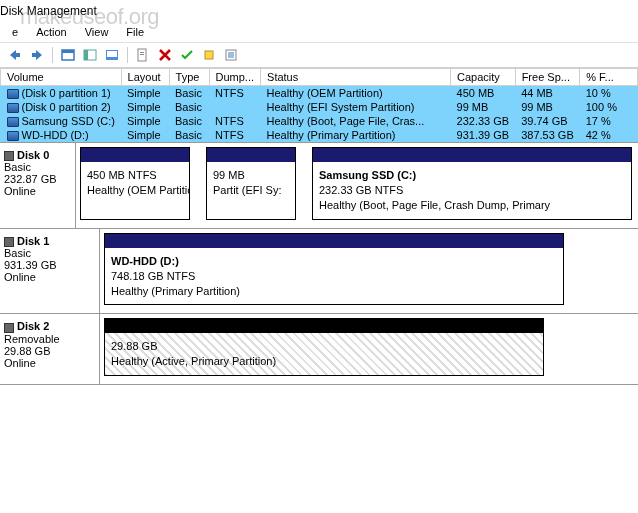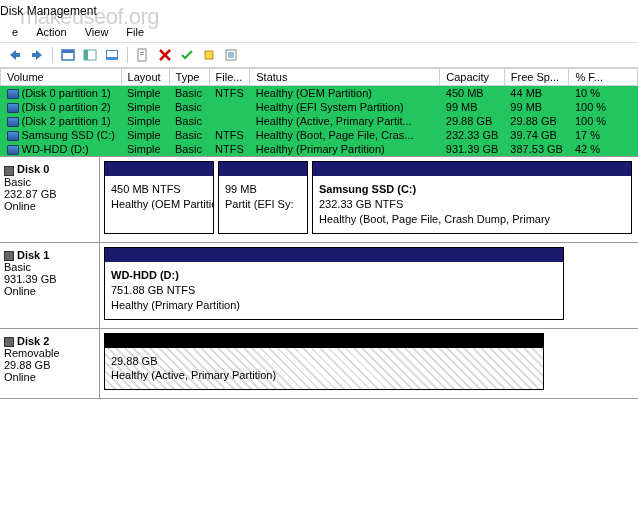--- a/index.html
+++ b/index.html
@@ -6,32 +6,32 @@
 body { background: #fff; width: 638px; height: 513px; overflow: hidden; color: #000; }
 
 .titlebar { background: #fff; padding: 4px 0; font-size: 12px; }
 .menubar { background: #fff; padding: 2px 4px; border-bottom: 1px solid #e0e0e0; display: flex; gap: 2px; }
 .menubar span { padding: 2px 8px; cursor: default; }
 .watermark { position: absolute; top: 4px; left: 20px; font-size: 22px; color: rgba(120,120,120,0.35); font-family: Arial; pointer-events: none; letter-spacing: -0.5px; }
 .toolbar { background: #fff; padding: 3px 6px; border-bottom: 1px solid #d0d0d0; display: flex; gap: 4px; align-items: center; }
 .tb-btn { width: 18px; height: 18px; display: inline-flex; align-items: center; justify-content: center; }
 .tb-sep { width: 1px; height: 16px; background: #ccc; margin: 0 2px; }
 
-.volume-table { border-collapse: collapse; width: 100%; background: #22c55e; }
+.volume-table { border-collapse: collapse; width: 100%; background: #7dd3fc; }
 .volume-table th { text-align: left; font-weight: normal; padding: 2px 6px; border: 1px solid #d0d0d0; background: #fff; font-size: 11px; white-space: nowrap; }
 .volume-table td { padding: 1px 6px; font-size: 11px; white-space: nowrap; }
 .vol-icon { display: inline-block; width: 12px; height: 10px; background: linear-gradient(#4a90d9,#2c5aa0); border: 1px solid #1a3a6a; border-radius: 1px; margin-right: 3px; vertical-align: middle; }
 
 .disk-panel { border-top: 1px solid #999; }
 .disk-row { display: flex; border-bottom: 1px solid #999; background: #fff; }
 .disk-label { width: 100px; padding: 6px 4px; border-right: 1px solid #999; background: #fff; }
 .disk-label .dname { font-weight: bold; }
 .disk-label .dstat { color: #000; }
 .disk-ico { display:inline-block; width:10px; height:10px; background:#666; border:1px solid #333; margin-right:3px; vertical-align:middle; }
-.part-area { flex: 1; display: flex; padding: 4px 6px 8px 4px; gap: 4px; }
+.part-area { flex: 1; display: flex; padding: 4px 6px 8px 4px; gap: 16px; }
 .partition { border: 1px solid #000; display: flex; flex-direction: column; min-width: 0; }
 .part-header { height: 14px; background: #1a1a6e; }
 .part-header.unalloc { background: #000; }
 .part-body { padding: 6px 6px; font-size: 11px; line-height: 1.35; flex: 1; white-space: nowrap; overflow: hidden; }
 .part-body.hatched { background-image: repeating-linear-gradient(45deg,#ddd 0,#ddd 2px,#fff 2px,#fff 6px); }
 .part-title { font-weight: bold; }
 
 svg { display: block; }
 </style>
 </head>
@@ -107,21 +107,21 @@
       </svg>
     </span>
 </div>
 
 <table class="volume-table">
   <thead>
     <tr>
       <th style="width:118px">Volume</th>
       <th style="width:48px">Layout</th>
       <th style="width:40px">Type</th>
-      <th style="width:40px">File...</th>
+      <th style="width:40px">Dump...</th>
       <th style="width:190px">Status</th>
       <th style="width:62px">Capacity</th>
       <th style="width:62px">Free Sp...</th>
       <th>% F...</th>
     </tr>
   </thead>
   <tbody id="vol-body">
       <tr>
         <td><span class="vol-icon"></span><span>(Disk 0 partition 1)</span></td>
         <td>Simple</td>
@@ -136,30 +136,20 @@
         <td><span class="vol-icon"></span><span>(Disk 0 partition 2)</span></td>
         <td>Simple</td>
         <td>Basic</td>
         <td></td>
         <td>Healthy (EFI System Partition)</td>
         <td>99 MB</td>
         <td>99 MB</td>
         <td>100 %</td>
       </tr>
       <tr>
-        <td><span class="vol-icon"></span><span>(Disk 2 partition 1)</span></td>
-        <td>Simple</td>
-        <td>Basic</td>
-        <td></td>
-        <td>Healthy (Active, Primary Partit...</td>
-        <td>29.88 GB</td>
-        <td>29.88 GB</td>
-        <td>100 %</td>
-      </tr>
-      <tr>
         <td><span class="vol-icon"></span><span>Samsung SSD (C:)</span></td>
         <td>Simple</td>
         <td>Basic</td>
         <td>NTFS</td>
         <td>Healthy (Boot, Page File, Cras...</td>
         <td>232.33 GB</td>
         <td>39.74 GB</td>
         <td>17 %</td>
       </tr>
       <tr>
@@ -213,21 +203,21 @@
         <div class="dname"><span class="disk-ico"></span><span>Disk 1</span></div>
     <div>Basic</div>
     <div>931.39 GB</div>
     <div class="dstat">Online</div>
       </div>
       <div class="part-area">
         <div class="partition" style="width: 460px;">
           <div class="part-header"></div>
           <div class="part-body">
             <div class="part-title">WD-HDD  (D:)</div>
-            <div>751.88 GB NTFS</div>
+            <div>748.18 GB NTFS</div>
             <div>Healthy (Primary Partition)</div>
           </div>
         </div>
       </div>
     </div>
     <div class="disk-row">
       <div class="disk-label">
         <div class="dname"><span class="disk-ico"></span><span>Disk 2</span></div>
     <div>Removable</div>
     <div>29.88 GB</div>

